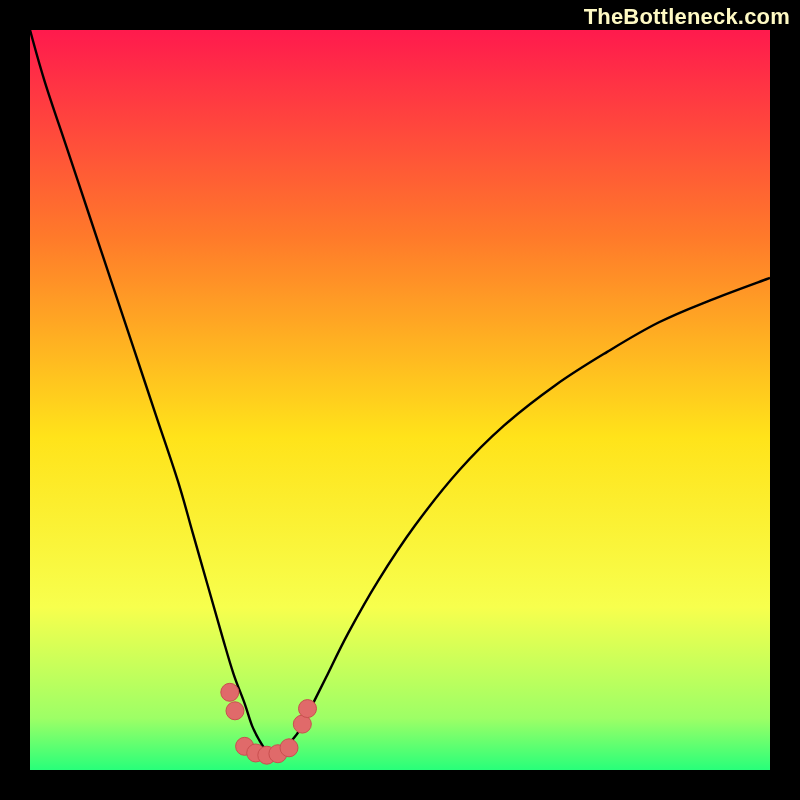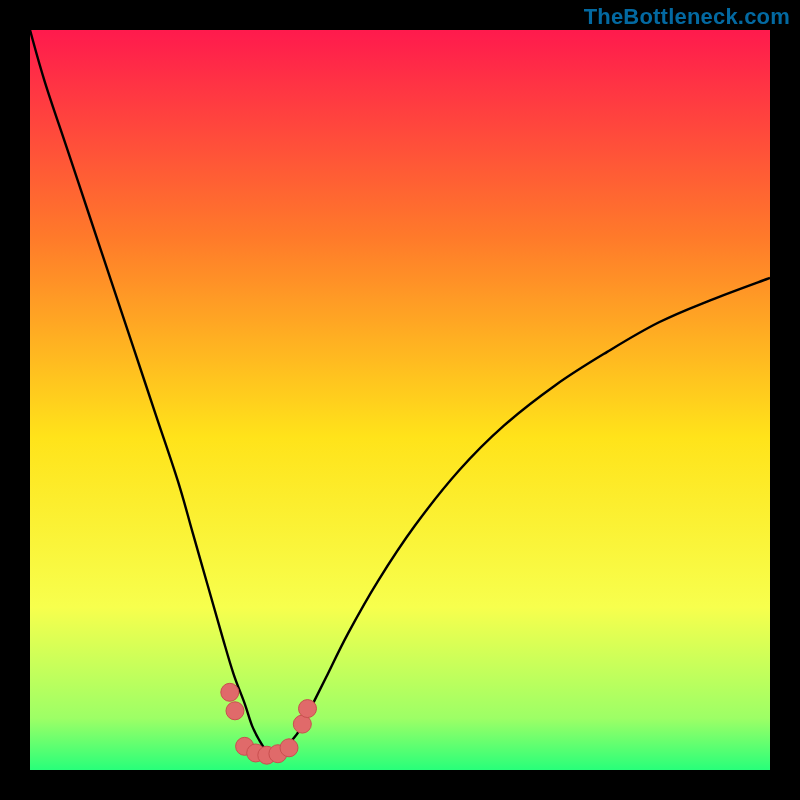--- a/index.html
+++ b/index.html
@@ -13,21 +13,21 @@
   .frame {
     position: relative;
     width: 800px;
     height: 800px;
     background: #000;
   }
   .watermark {
     position: absolute;
     top: 4px;
     right: 10px;
-    color: #0369a1;
+    color: #fef9c3;
     font-size: 22px;
     font-weight: 600;
     letter-spacing: 0.2px;
   }
   .plot-area {
     position: absolute;
     left: 30px;
     top: 30px;
     width: 740px;
     height: 740px;

